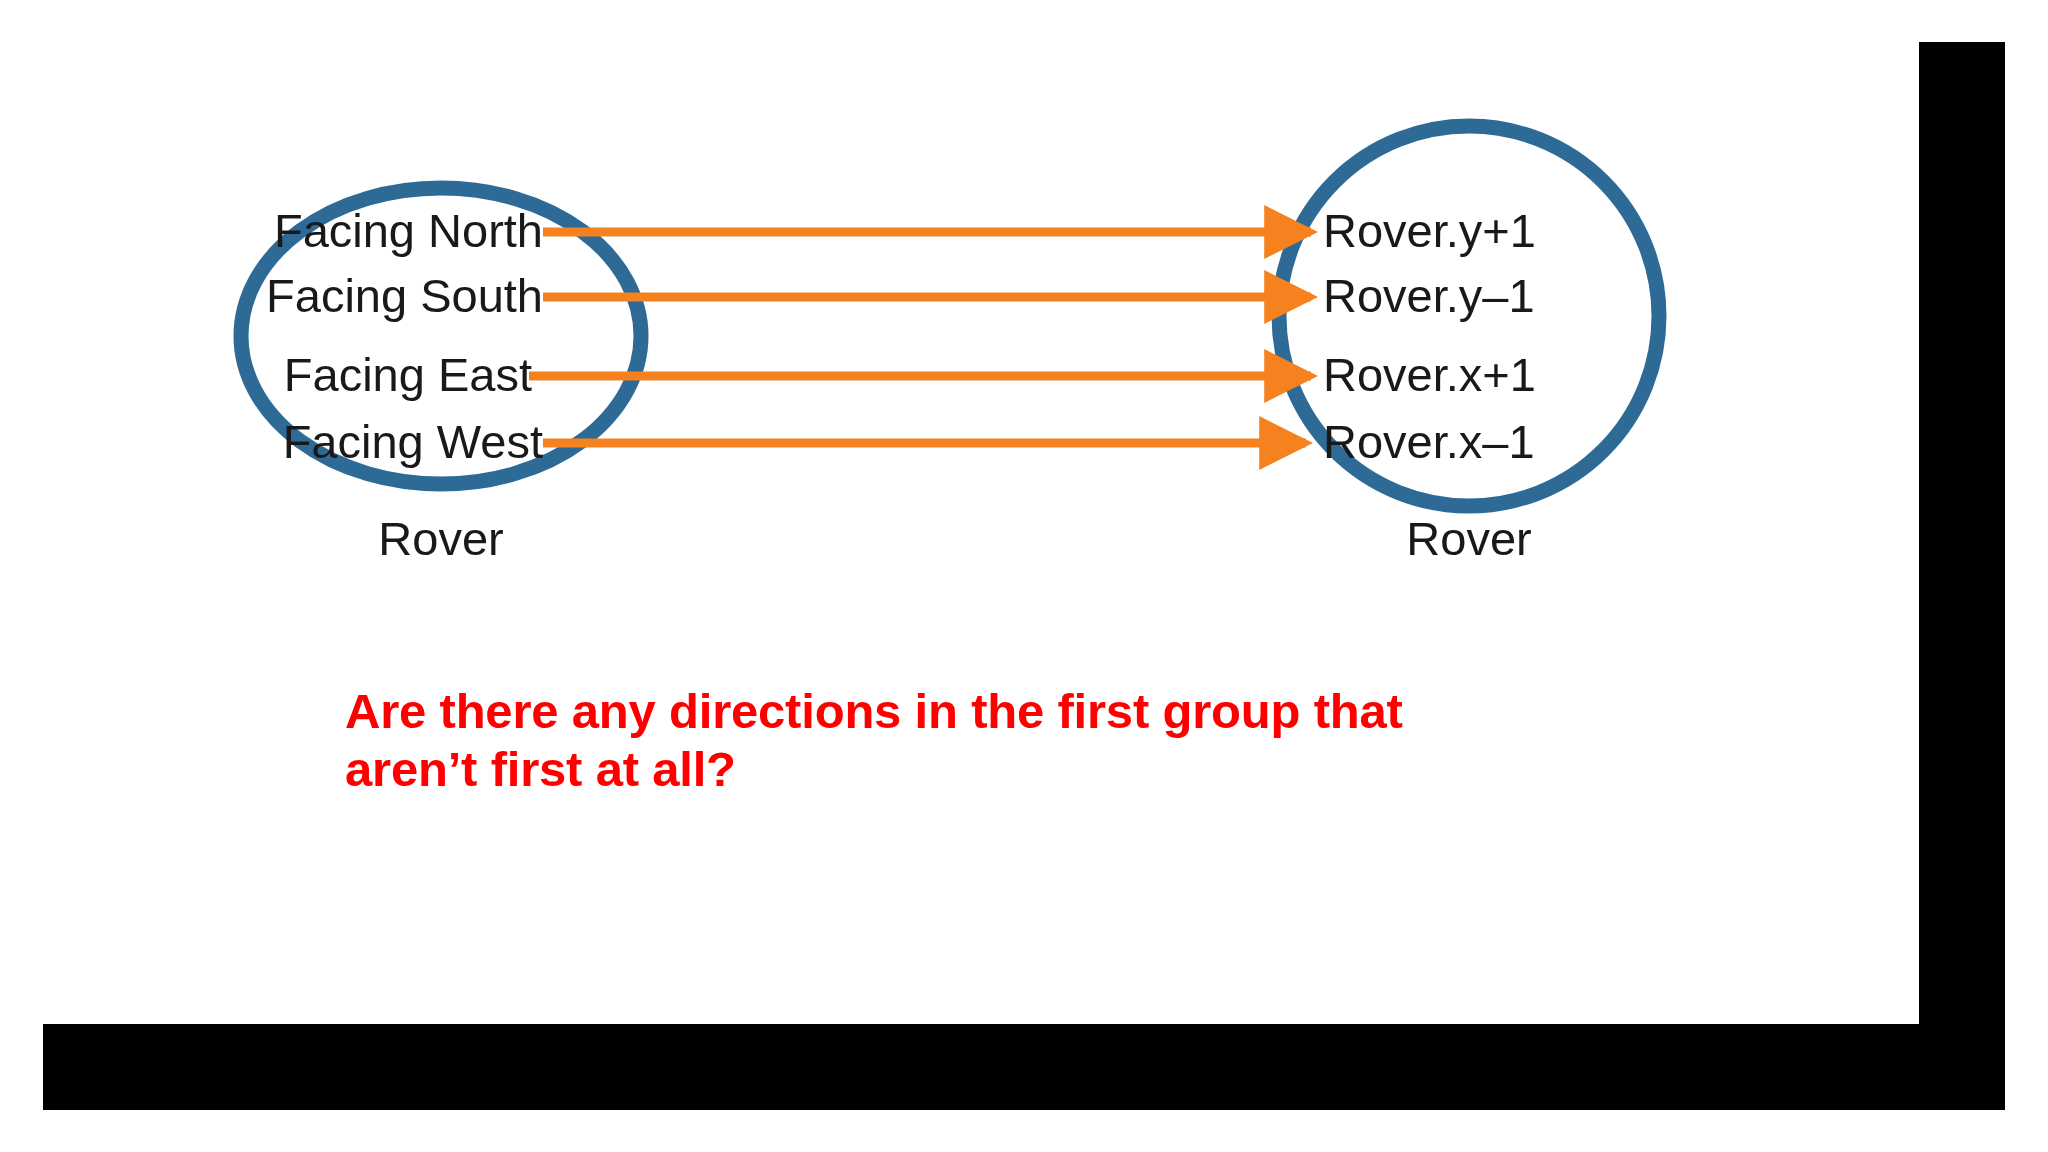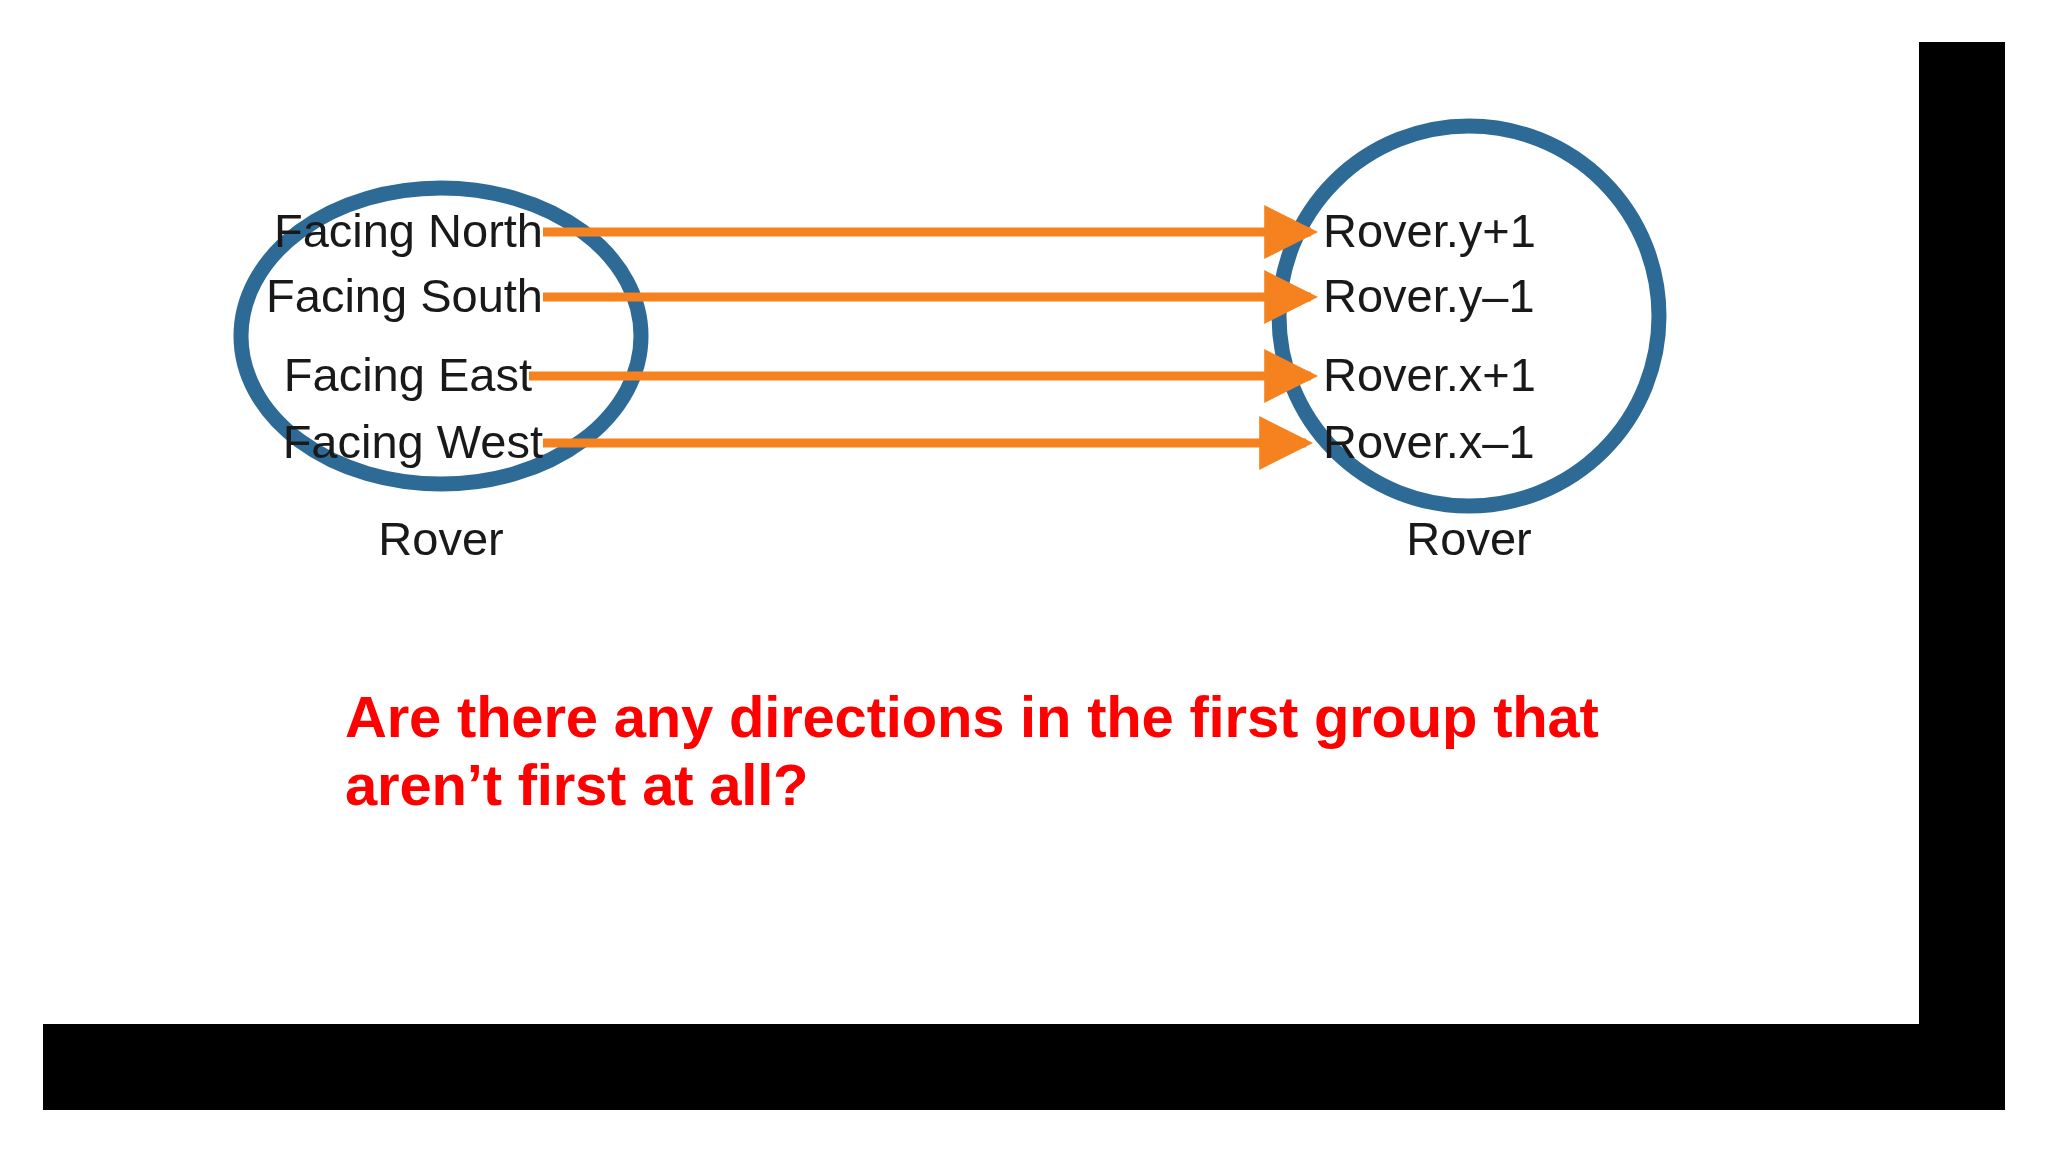--- a/index.html
+++ b/index.html
@@ -71,21 +71,21 @@
   }
 
   
   #question-block {
     position: absolute;
     left: 302px;
     top: 641px;
     width: 1350px;
     font-family: "Liberation Sans", sans-serif;
     font-weight: 700;
-    font-size: 58px;
+    font-size: 49px;
     line-height: 1.18;
     color: #FF0000;
     letter-spacing: -0.2px;
   }
   #question-block .q-line { display: block; white-space: nowrap; }
 </style>
 </head>
 <body>
 
 <div id="slide-root">

